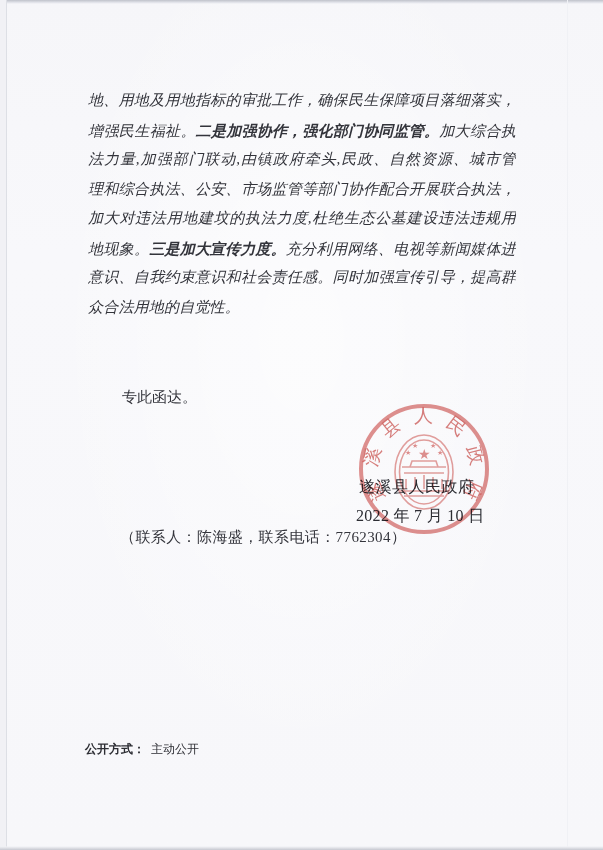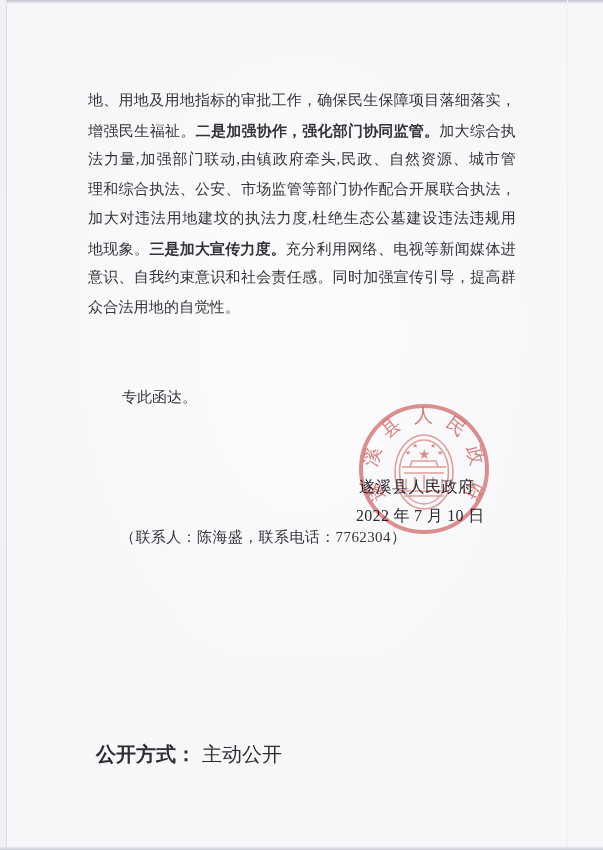--- a/index.html
+++ b/index.html
@@ -21,36 +21,36 @@
     background:linear-gradient(to top,#c6c8d0,#eff0f4 80%,rgba(239,240,244,0));}
   .edge-left{position:absolute;top:0;bottom:0;left:0;width:6px;background:#f1f1f5;}
   .edge-left-line{position:absolute;top:0;bottom:0;left:6px;width:1px;background:#dddfe5;}
   .edge-right-line{position:absolute;top:0;bottom:0;left:567px;width:1px;background:#f0f1f5;}
 
   
   .doc-body{position:absolute;left:88px;top:86px;width:428px;font-size:15px;}
   .body-line{height:29.55px;line-height:29.55px;white-space:nowrap;}
   .body-line.full{text-align:justify;text-align-last:justify;white-space:normal;
     overflow:hidden;}
-  .seg{letter-spacing:0.2px;}
+  .seg{letter-spacing:0.2px;font-style:italic;}
   .seg-bold{font-weight:700;font-family:"Liberation Sans",sans-serif;letter-spacing:0;}
 
   .closing-line{position:absolute;left:88px;top:351px;width:428px;
     height:29.55px;line-height:29.55px;font-size:15px;text-indent:34px;margin-top:32px;}
 
   
   .signature{position:absolute;left:359px;top:477px;font-size:16px;
     letter-spacing:0.5px;color:#2c2d33;z-index:2;}
   .doc-date{position:absolute;left:356px;top:506px;font-size:16px;
     letter-spacing:0.3px;color:#2c2d33;z-index:2;}
 
   .contact{position:absolute;left:120px;top:528px;font-size:15px;
     letter-spacing:0.4px;color:#34353c;}
 
-  .footer-line{position:absolute;left:96px;top:741px;font-size:20px;color:#2c2d33;}
+  .footer-line{position:absolute;left:85px;top:741px;font-size:12px;color:#2c2d33;}
   .footer-label{font-weight:700;font-family:"Liberation Sans",sans-serif;}
   .footer-value{margin-left:6px;font-family:"Liberation Serif",serif;}
 
   
   .seal{position:absolute;left:352px;top:397px;width:144px;height:144px;
     mix-blend-mode:multiply;opacity:.88;z-index:3;pointer-events:none;}
 </style>
 </head>
 <body>
 

